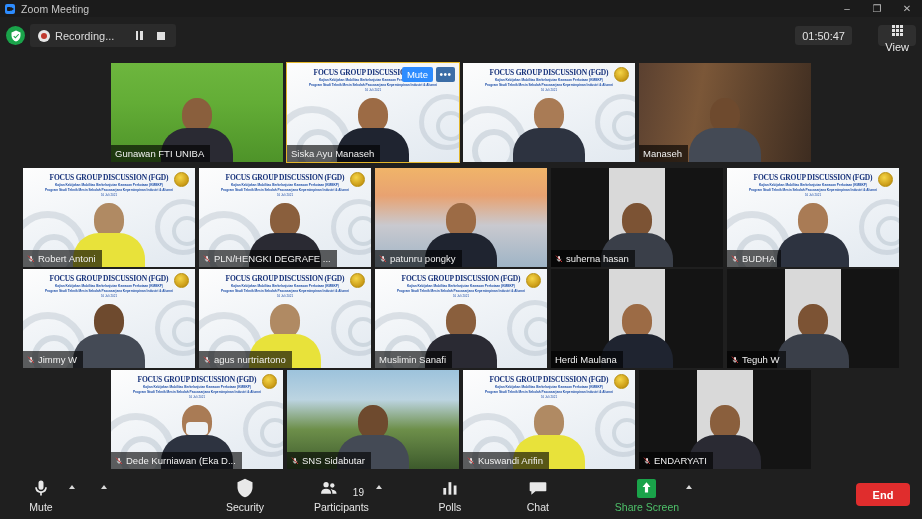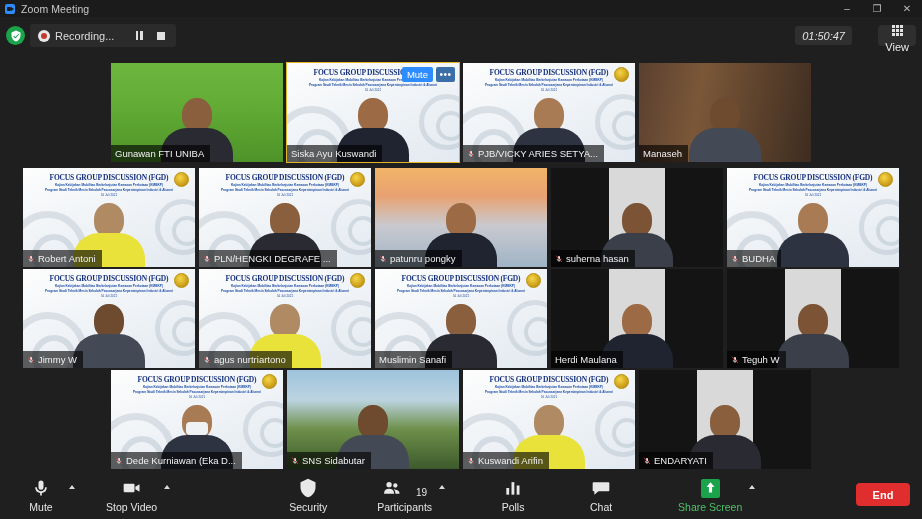--- a/index.html
+++ b/index.html
@@ -63,21 +63,21 @@
   .rec-btn {
     width: 22px; height: 23px; display: flex; align-items: center; justify-content: center;
   }
   .rec-btn .pausebars { display: flex; gap: 2px; }
   .rec-btn .pausebars span { width: 2.5px; height: 9px; background: #e0e0e0; display: block; }
   .rec-btn .stopsq { width: 8px; height: 8px; background: #e0e0e0; display: block; }
 
   .timerpill {
     position: absolute; right: 70px; top: 9px; height: 19px;
     background: #2f2f2f; border-radius: 3px;
-    color: #e2e2e2; font-size: 11px; display: flex; align-items: center; padding: 0 7px; font-style: italic;
+    color: #e2e2e2; font-size: 11px; display: flex; align-items: center; padding: 0 7px;
   }
   .viewbtn {
     position: absolute; right: 6px; top: 8px; height: 21px;
     background: #2f2f2f; border-radius: 4px;
     display: flex; align-items: center; padding: 0 7px; gap: 5px; flex-direction: column;
   }
   .grid-icon { display: grid; grid-template-columns: repeat(3,3px); grid-template-rows: repeat(3,3px); gap: 1px; }
   .grid-icon i { background: #e2e2e2; display: block; width: 3px; height: 3px; }
   .viewbtn .vlabel { color: #ececec; font-size: 11px; }
 
@@ -270,47 +270,40 @@
           </div>
           <div class="">
             <div class="person">
               <div class="head" style="background:#9c6b45"></div>
               <div class="body" style="background:#1f2430"></div>
             </div>
           </div>
           <div class="mutebtn">Mute</div>
           <div class="moremenu">•••</div>
           <div class="namebar">
-            <span>Siska Ayu Kuswandi</span>
+            <span>Siska Ayu Manaseh</span>
           </div>
         </div>
         <div class="tile">
           <div class="bg bg-fgd">
             <div class="gear"></div>
             <div class="gear gear2"></div>
             <div class="fgd-head">
               <div class="fgd-t1">FOCUS GROUP DISCUSSION (FGD)</div>
               <div class="fgd-t2">Kajian Kebijakan Mobilitas Berkelanjutan Kawasan Perkotaan (KMBKP)</div>
               <div class="fgd-t2">Program Studi Teknik Mesin Sekolah Pascasarjana Kepemimpinan Industri &amp; Alumni</div>
               <div class="fgd-t3">16 Juli 2021</div>
             </div>
             <div class="fgd-logo"></div>
           </div>
           <div class="">
             <div class="person">
               <div class="head" style="background:#a97b55"></div>
               <div class="body" style="background:#2d3340"></div>
             </div>
-          </div>
-          <div class="namebar">
-            <svg class="mutedmic" viewBox="0 0 24 24">
-              <path d="M12 14a3 3 0 0 0 3-3V6a3 3 0 1 0-6 0v5a3 3 0 0 0 3 3zm5-3a5 5 0 0 1-10 0H5a7 7 0 0 0 6 6.9V21h2v-3.1A7 7 0 0 0 19 11h-2z" fill="#e8e8e8"></path>
-              <path d="M3 2 21 21" stroke="#e23b3b" stroke-width="2.6" fill="none"></path>
-            </svg>
-            <span>PJB/VICKY ARIES SETYA...</span>
           </div>
         </div>
         <div class="tile">
           <div class="bg bg-books"></div>
           <div class="">
             <div class="person">
               <div class="head" style="background:#6e4a2e"></div>
               <div class="body" style="background:#444a55"></div>
             </div>
           </div>
@@ -633,28 +626,20 @@
                 <path d="M12 14a3 3 0 0 0 3-3V6a3 3 0 1 0-6 0v5a3 3 0 0 0 3 3zm5-3a5 5 0 0 1-10 0H5a7 7 0 0 0 6 6.9V21h2v-3.1A7 7 0 0 0 19 11h-2z"></path>
               </svg>
             </div>
             <div class="tlabel">Mute</div>
           </div>
           <div class="caret-wrap">
             <span class="caret"></span>
           </div>
         </div>
         <div style="display: flex; align-items: center; margin-left: 18px;">
-          <div class="tool">
-            <div class="ticon">
-              <svg viewBox="0 0 24 24" width="20" height="20" fill="#e8e8e8">
-                <path d="M3 7h11a1 1 0 0 1 1 1v8a1 1 0 0 1-1 1H3a1 1 0 0 1-1-1V8a1 1 0 0 1 1-1zm13 3.4 5-2.8v8.8l-5-2.8v-3.2z"></path>
-              </svg>
-            </div>
-            <div class="tlabel">Stop Video</div>
-          </div>
           <div class="caret-wrap">
             <span class="caret"></span>
           </div>
         </div>
         <div style="display: flex; align-items: center; margin-left: 104px;">
           <div class="tool">
             <div class="ticon">
               <svg viewBox="0 0 24 24" width="20" height="20" fill="#e8e8e8">
                 <path d="M12 1 3 5v6c0 5.5 3.8 10.7 9 12 5.2-1.3 9-6.5 9-12V5l-9-4z"></path>
               </svg>

